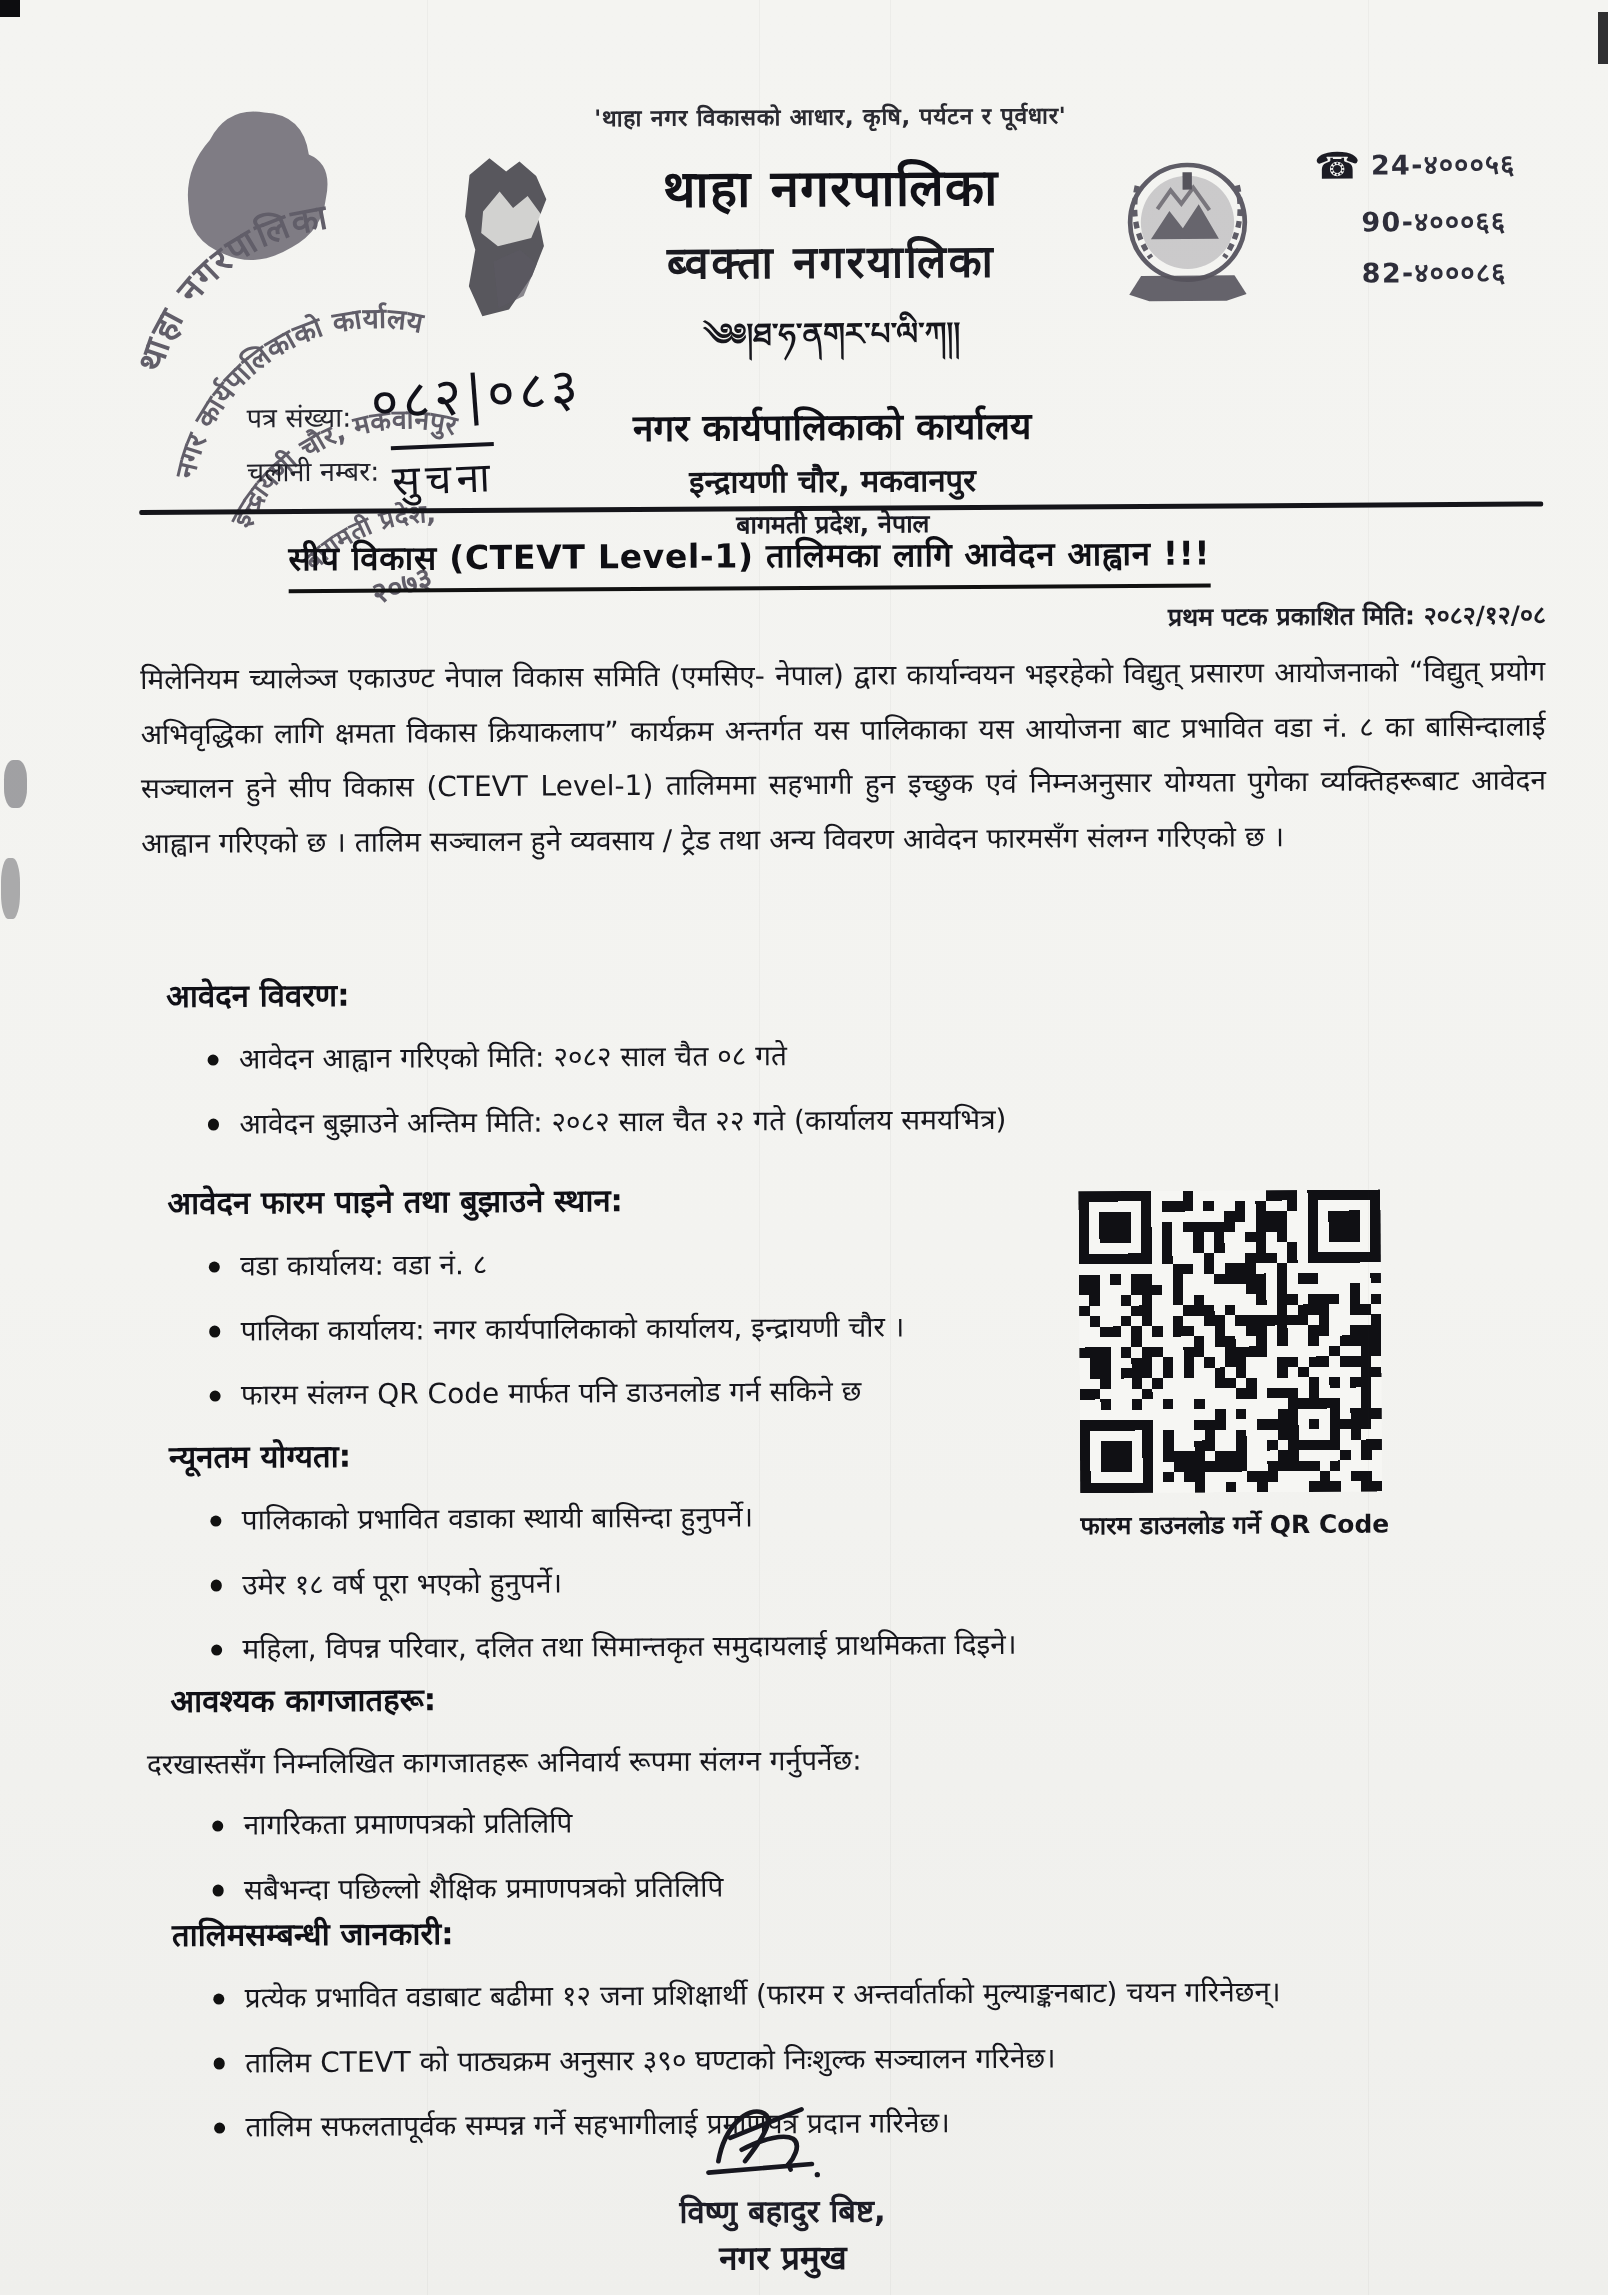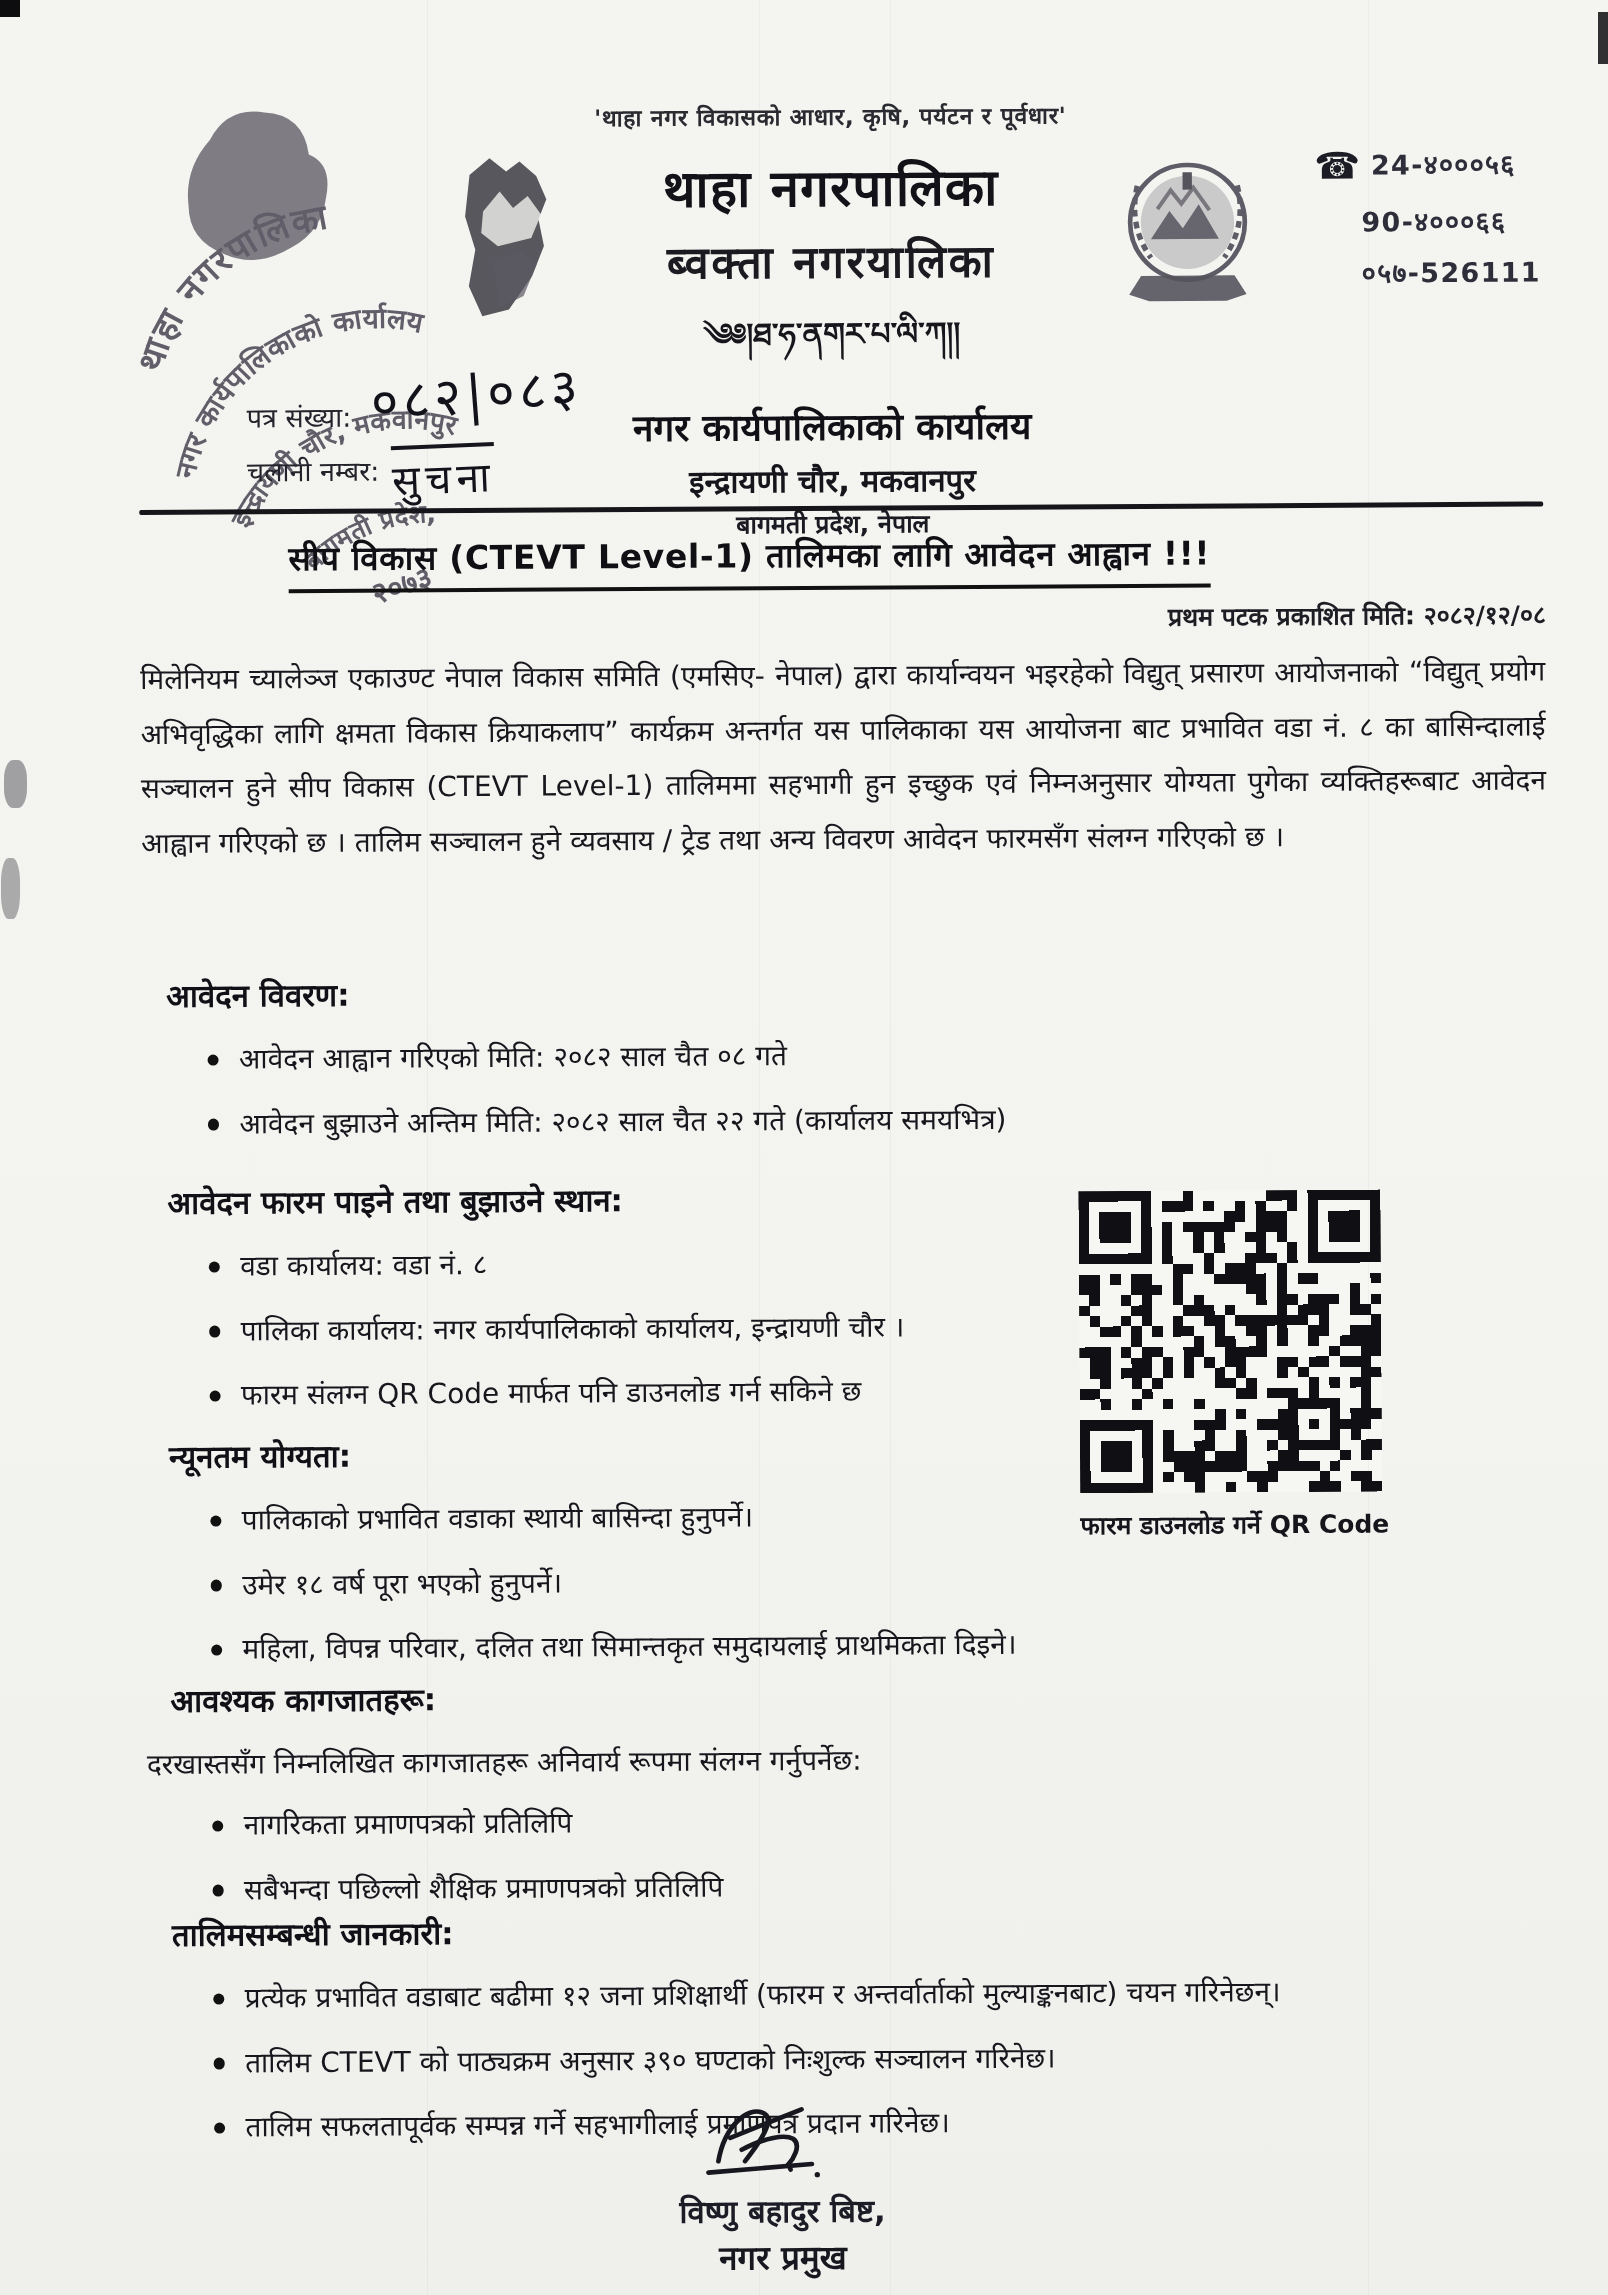--- a/index.html
+++ b/index.html
@@ -119,21 +119,21 @@
       <path d="M180 60 q14 60 -20 108" fill="none" stroke="#45424e" stroke-width="8" stroke-dasharray="10 8"></path>
       <path d="M35 195 l140 0 18 28 -30 10 -116 0 -30 -10 Z" fill="#3a3742" opacity=".9"></path>
       <rect x="98" y="40" width="14" height="26" fill="#3a3742"></rect>
     </svg>
 
     <div class="phones">
       <div class="row">
         <span class="phone-ico">☎</span><span>24-४०००५६</span>
       </div>
       <div class="row" style="padding-left:47px;"><span>90-४०००६६</span></div>
-      <div class="row" style="padding-left:47px;"><span>०५७-526111</span></div>
+      <div class="row" style="padding-left:47px;"><span>82-४०००८६</span></div>
     </div>
 
     <div class="meta">
       <div class="row">पत्र संख्या:</div>
       <div class="row">चलानी नम्बर:</div>
     </div>
     <div class="hand letter-val">०८२|०८३</div>
     <div class="hand dispatch-val">सुचना</div>
 
     <div class="rule"></div>

